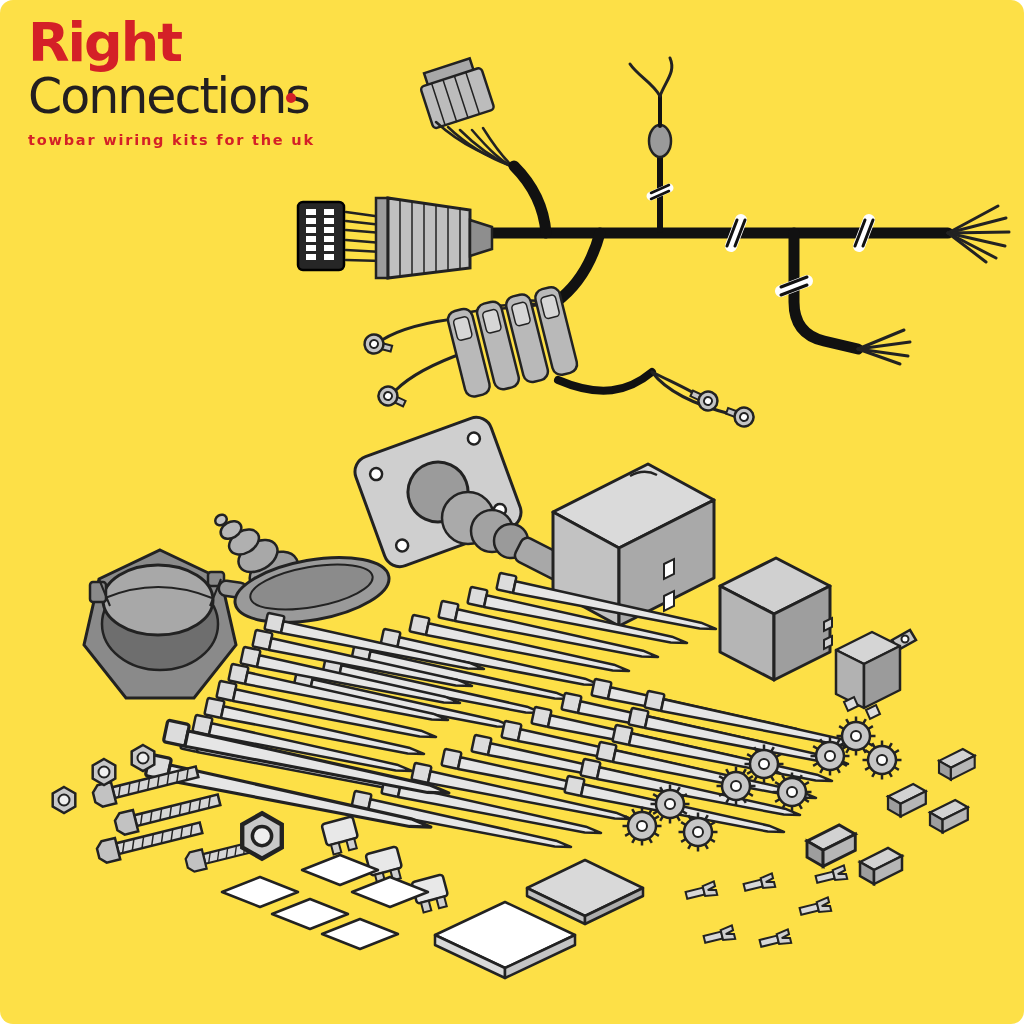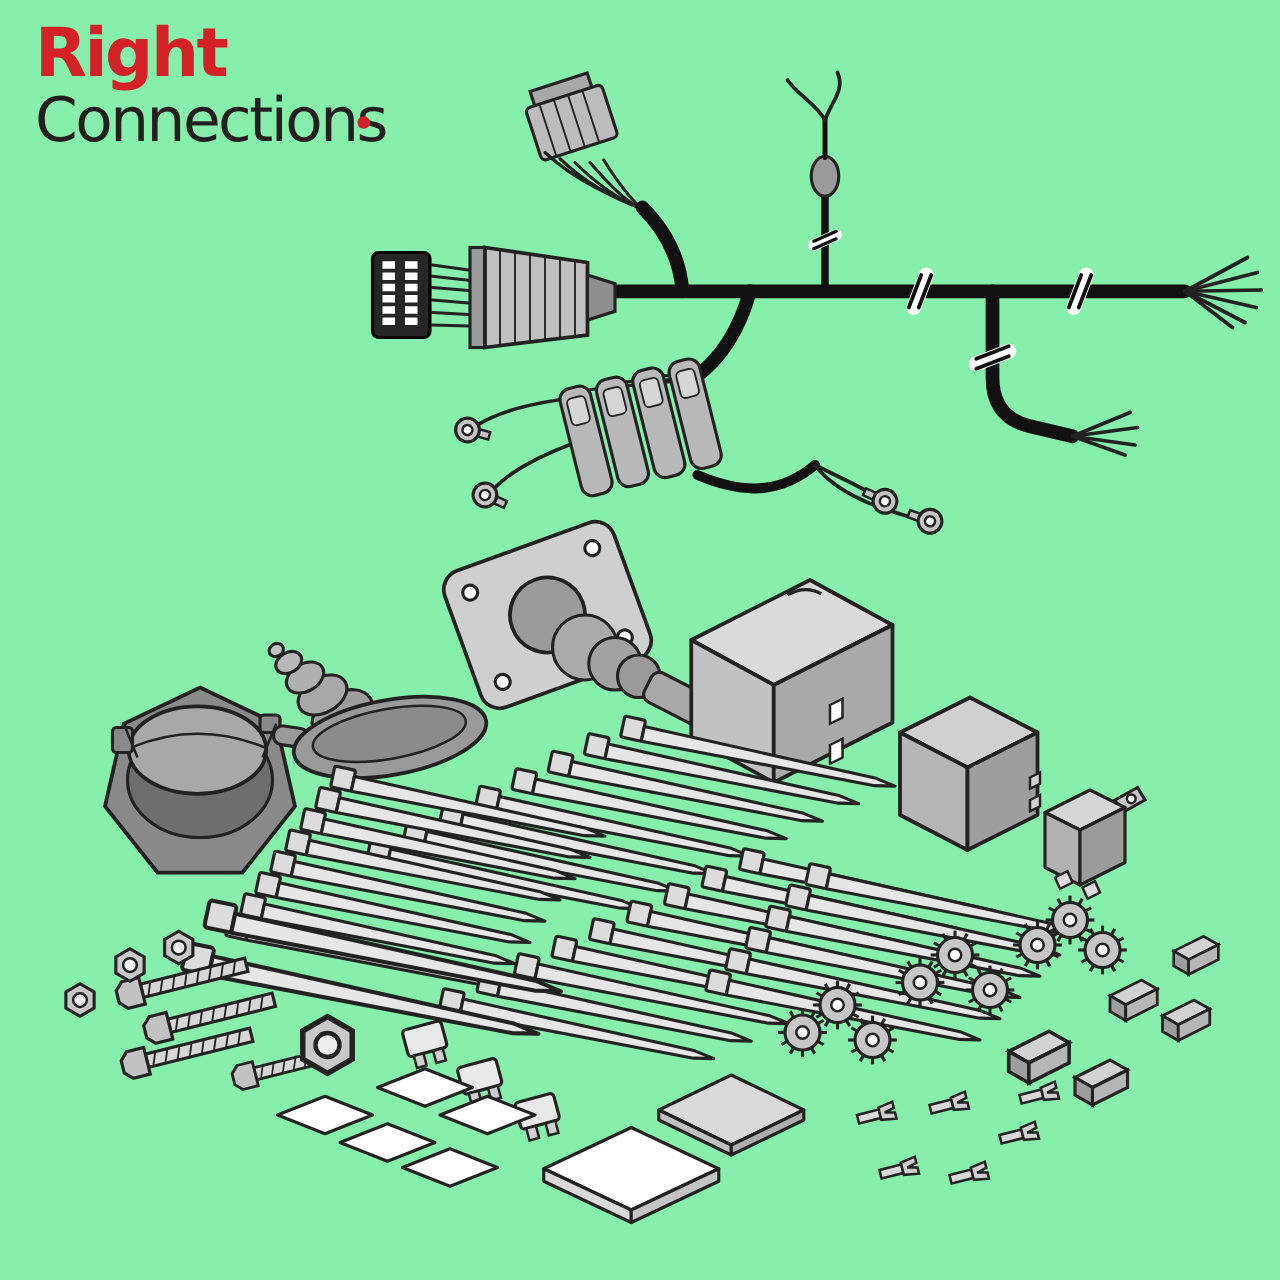--- a/index.html
+++ b/index.html
@@ -1,33 +1,34 @@
 <!DOCTYPE html>
 <html><head>
 <meta charset="utf-8">
 <style>
   html,body{margin:0;padding:0;background:#fff;}
-  .page{position:relative;width:1024px;height:1024px;background:#86efac;overflow:hidden;
-        font-family:"DejaVu Sans","Liberation Sans",sans-serif;}
+  .page{position:relative;width:1024px;height:1024px;background:#fde047;overflow:hidden;
+        font-family:"DejaVu Sans","Liberation Sans",sans-serif;border-radius:13px;}
   .logo{position:absolute;left:28px;top:16px;line-height:1;}
   .logo .l1{color:#d42027;font-size:54px;font-weight:bold;letter-spacing:-2px;}
   .logo .l2{color:#231f20;font-size:49px;font-weight:normal;letter-spacing:-2px;margin-top:2px;position:relative;}
   .logo .i-dot{position:absolute;left:258px;top:77px;width:10px;height:10px;border-radius:50%;background:#d42027;}
   .logo .tag{color:#d42027;font-size:14.5px;font-weight:bold;letter-spacing:1.8px;margin-top:12px;}
   svg.kit{position:absolute;left:0;top:0;}
 </style>
 </head>
 <body>
 
 <div class="page">
 
   <header class="logo">
     <div class="l1">Right</div>
     <div class="l2">Connections</div>
     <div class="i-dot"></div>
+    <div class="tag">towbar wiring kits for the uk</div>
   </header>
 
   <svg class="kit" width="1024" height="1024" viewBox="0 0 1024 1024">
     <defs>
       <g id="tie">
         <rect x="-2" y="-9" width="17" height="17" rx="2" fill="#dcdcdc" stroke="#222" stroke-width="2.5"></rect>
         <path d="M15 -4 L205 -2 L221 1 L205 4 L15 8 Z" fill="#e6e6e6" stroke="#222" stroke-width="2.5" stroke-linejoin="round"></path>
       </g>
       <g id="bolt">
         <rect x="14" y="-5.5" width="86" height="11" fill="#d6d6d6" stroke="#222" stroke-width="2.5"></rect>

